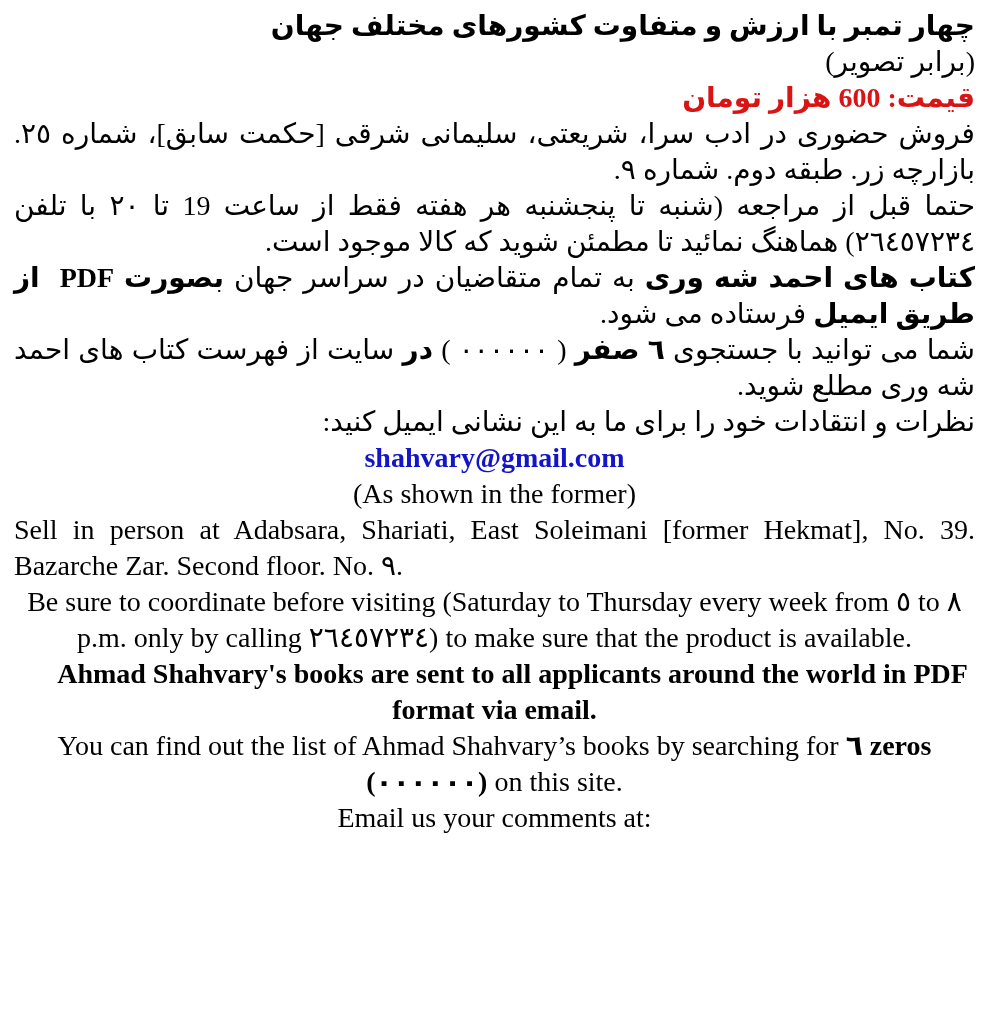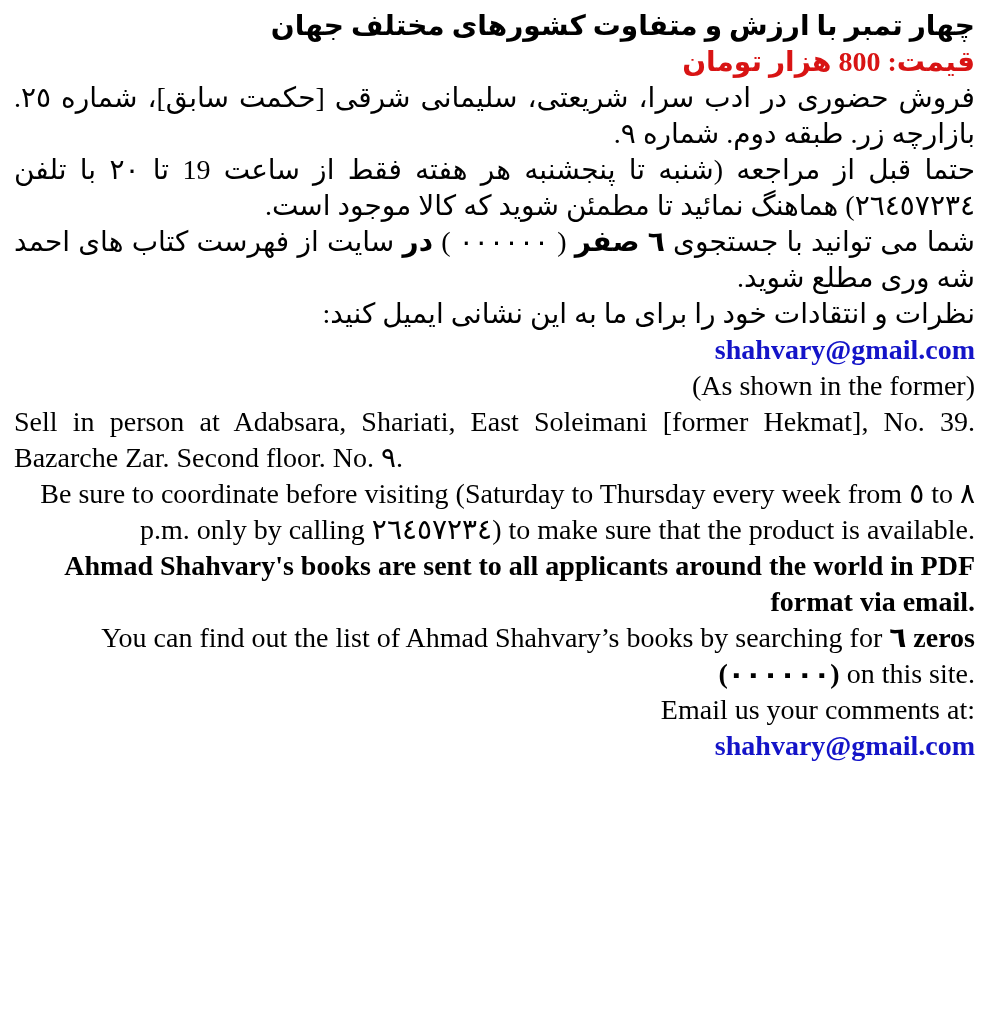--- a/index.html
+++ b/index.html
@@ -24,21 +24,21 @@
     line-height: 36px;
     font-family: "Liberation Serif", "DejaVu Serif", "DejaVu Sans", serif;
   }
   p.rtl {
     direction: rtl;
     text-align: right;
     font-family: "Liberation Serif", "DejaVu Sans", serif;
   }
   p.ltr {
     direction: ltr;
-    text-align: right;
+    text-align: center;
   }
   
   p[data-name="fa-address"],
   p[data-name="fa-coordinate"],
   p[data-name="fa-books-pdf"],
   p[data-name="fa-search-zeros"],
   p[data-name="en-address"] {
     text-align: justify;
   }
   p.rtl[data-name="fa-address"],
@@ -48,23 +48,25 @@
     text-align-last: right;
   }
   span.run { white-space: pre-wrap; }
 </style>
 </head>
 <body>
 
 <div class="page" data-name="document-page">
   <div id="content" data-name="document-content">
       <p class="para rtl" dir="rtl" data-name="fa-title"><span class="run" data-name="text-run" style="font-weight: bold;">چهار تمبر با ارزش و متفاوت کشورهای مختلف جهان</span></p>
-      <p class="para rtl" dir="rtl" data-name="fa-price"><span class="run" data-name="text-run" style="font-weight: bold; color: rgb(216, 20, 20);">قیمت: 800 هزار تومان</span></p>
+      <p class="para rtl" dir="rtl" data-name="fa-as-picture"><span class="run" data-name="text-run">(برابر تصویر)</span></p>
+      <p class="para rtl" dir="rtl" data-name="fa-price"><span class="run" data-name="text-run" style="font-weight: bold; color: rgb(216, 20, 20);">قیمت: 600 هزار تومان</span></p>
       <p class="para rtl" dir="rtl" data-name="fa-address"><span class="run" data-name="text-run">فروش حضوری در ادب سرا، شریعتی، سلیمانی شرقی [حکمت سابق]، شماره ٢٥. بازارچه زر. طبقه دوم. شماره ٩.</span></p>
       <p class="para rtl" dir="rtl" data-name="fa-coordinate"><span class="run" data-name="text-run">حتما قبل از مراجعه (شنبه تا پنجشنبه هر هفته فقط از ساعت 19 تا ٢٠ با تلفن ٢٦٤٥٧٢٣٤) هماهنگ نمائید تا مطمئن شوید که کالا موجود است.</span></p>
+      <p class="para rtl" dir="rtl" data-name="fa-books-pdf"><span class="run" data-name="text-run" style="font-weight: bold;">کتاب های احمد شه وری</span><span class="run" data-name="text-run"> به تمام متقاضیان در سراسر جهان </span><span class="run" data-name="text-run" style="font-weight: bold;">بصورت PDF  از طریق ایمیل</span><span class="run" data-name="text-run"> فرستاده می شود.</span></p>
       <p class="para rtl" dir="rtl" data-name="fa-search-zeros"><span class="run" data-name="text-run">شما می توانید با جستجوی </span><span class="run" data-name="text-run" style="font-weight: bold;">٦ صفر</span><span class="run" data-name="text-run"> ( ٠٠٠٠٠٠ ) </span><span class="run" data-name="text-run" style="font-weight: bold;">در</span><span class="run" data-name="text-run"> سایت از فهرست کتاب های احمد شه وری مطلع شوید.</span></p>
       <p class="para rtl" dir="rtl" data-name="fa-comments"><span class="run" data-name="text-run">نظرات و انتقادات خود را برای ما به این نشانی ایمیل کنید:</span></p>
       <p class="para ltr" dir="ltr" data-name="email-link-top"><span class="run" data-name="email-link" style="font-weight: bold; color: rgb(20, 20, 200);">shahvary@gmail.com</span></p>
       <p class="para ltr" dir="ltr" data-name="en-as-picture"><span class="run" data-name="text-run">(As shown in the former)</span></p>
       <p class="para ltr" dir="ltr" data-name="en-address"><span class="run" data-name="text-run">Sell in person at Adabsara, Shariati, East Soleimani [former Hekmat], No. 39. Bazarche Zar. Second floor. No. ٩.</span></p>
       <p class="para ltr" dir="ltr" data-name="en-coordinate"><span class="run" data-name="text-run">Be sure to coordinate before visiting (Saturday to Thursday every week from ٥ to ٨ p.m. only by calling ٢٦٤٥٧٢٣٤) to make sure that the product is available.</span></p>
       <p class="para ltr" dir="ltr" data-name="en-books-pdf"><span class="run" data-name="text-run" style="font-weight: bold; margin-left: 36px;">Ahmad Shahvary's books are sent to all applicants around the world in PDF format via email.</span></p>
       <p class="para ltr" dir="ltr" data-name="en-search-zeros"><span class="run" data-name="text-run">You can find out the list of Ahmad Shahvary’s books by searching for </span><span class="run" data-name="text-run" style="font-weight: bold;">٦ zeros (٠٠٠٠٠٠)</span><span class="run" data-name="text-run"> on this site.</span></p>
       <p class="para ltr" dir="ltr" data-name="en-comments"><span class="run" data-name="text-run">Email us your comments at:</span></p>
       <p class="para ltr" dir="ltr" data-name="email-link-bottom"><span class="run" data-name="email-link" style="font-weight: bold; color: rgb(20, 20, 200);">shahvary@gmail.com</span></p>

